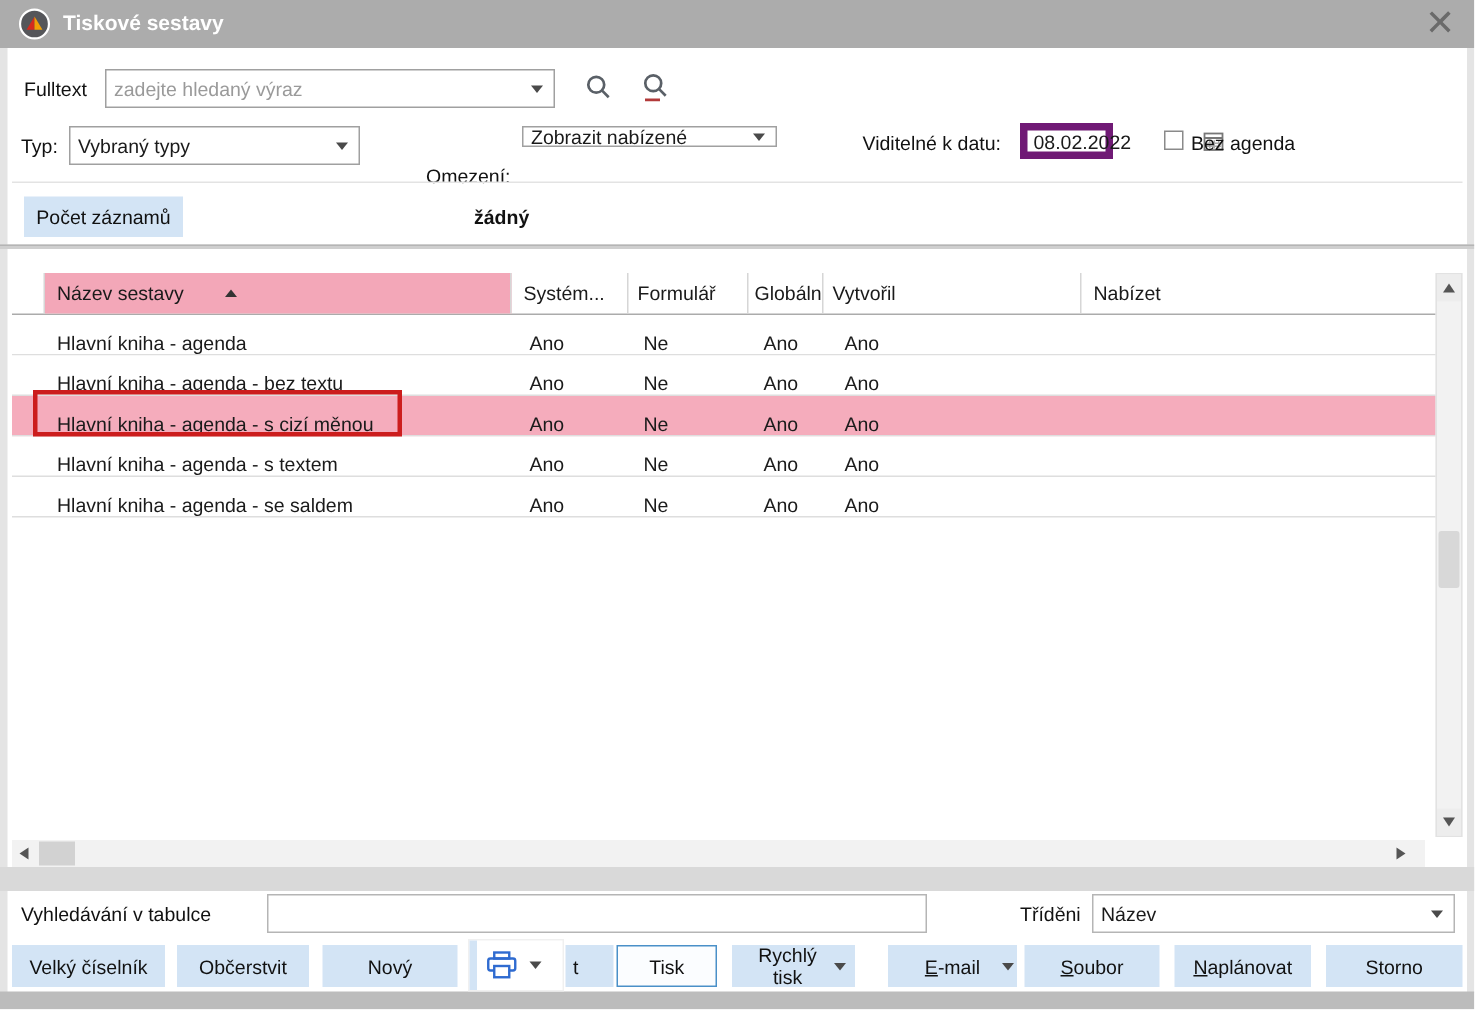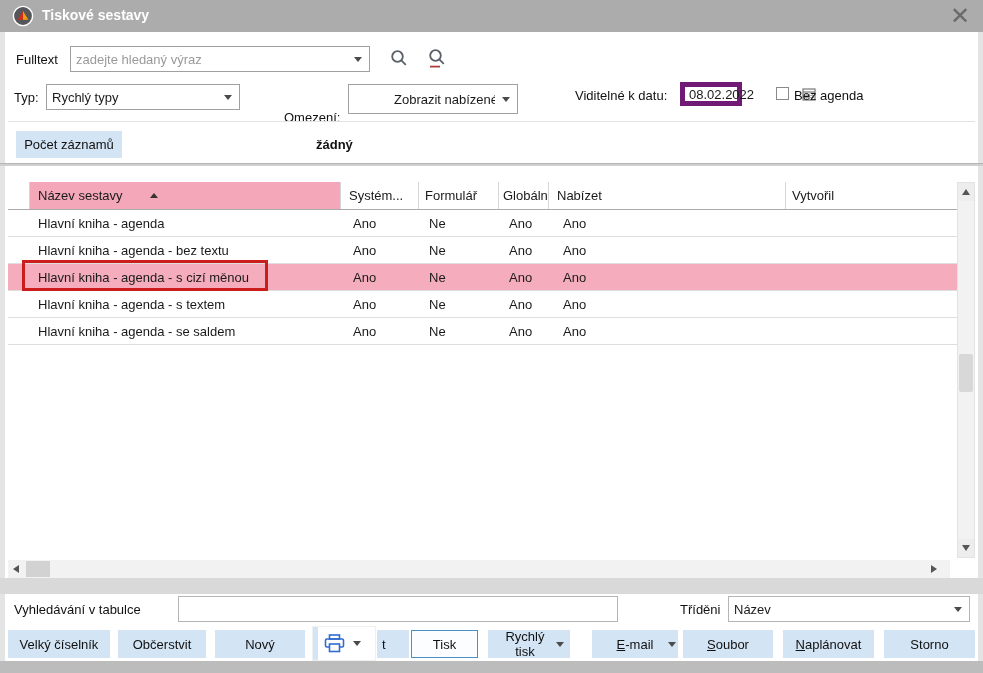--- a/index.html
+++ b/index.html
@@ -31,21 +31,21 @@
   .toolbar-btn{position:absolute;top:131px;height:27px;}
   .bold{font-weight:bold;}
 
   
   .grid{position:absolute;left:8px;top:182px;width:950px;}
   .grid-header{display:flex;height:27px;border-bottom:1px solid #ababab;background:#fff;}
   .grid-header .hc{display:flex;align-items:center;box-sizing:border-box;border-right:1px solid #d6d6d6;white-space:nowrap;overflow:hidden;gap:19px;}
   .grid-header .hc:last-child{border-right:none;}
   .hc.sorted{background:#f3a7b8;}
   .sort-arrow{width:0;height:0;border-left:4px solid transparent;border-right:4px solid transparent;border-bottom:5px solid #333;margin-left:8px;}
-  .grid-row{display:flex;height:26px;border-bottom:1px solid #dedede;background:#fff;align-items:center;}
+  .grid-row{display:flex;height:26px;border-bottom:1px solid #dedede;background:#fff;align-items:flex-end;}
   .grid-row.selected{background:#f5acbc;}
   .grid-row .c{box-sizing:border-box;white-space:nowrap;overflow:hidden;}
   .w0{width:22px;} .w1{width:311px;} .w2{width:78px;} .w3{width:80px;} .w4{width:50px;} .w5{width:237px;} .w6{width:172px;}
   .hp1{padding-left:8px;} .hp2{padding-left:8px;} .hp3{padding-left:6px;} .hp4{padding-left:4px;} .hp5{padding-left:8px;} .hp6{padding-left:6px;}
   .rp1{padding-left:8px;} .rp2{padding-left:12px;} .rp3{padding-left:10px;} .rp4{padding-left:10px;} .rp5{padding-left:14px;} .rp6{padding-left:6px;}
   .red-box{position:absolute;left:22px;top:260px;width:246px;height:31px;border:3px solid #cc1d1d;box-sizing:border-box;pointer-events:none;z-index:5;}
 
   
   .vscroll{position:absolute;left:957px;top:182px;width:18px;height:376px;background:#f2f2f2;border:1px solid #e2e2e2;box-sizing:border-box;}
   .vscroll .sbtn{position:absolute;left:0;width:16px;height:18px;display:flex;align-items:center;justify-content:center;background:#ededed;}
@@ -106,25 +106,25 @@
   <span class="icon-btn" style="left:425px;top:46px;">
     <svg width="20" height="20" viewBox="0 0 20 20">
         <circle cx="8.5" cy="7.5" r="5.3" fill="none" stroke="#5a6067" stroke-width="1.8"></circle>
         <line x1="12.6" y1="11.6" x2="16.8" y2="15.8" stroke="#5a6067" stroke-width="1.8"></line>
         <line x1="3" y1="18.6" x2="13" y2="18.6" stroke="#b23a3a" stroke-width="1.8"></line>
       </svg>
   </span>
 
   <span class="lbl" style="left:14px;top:90px;">Typ:</span>
   <div class="combo" style="left:46px;top:84px;width:194px;height:26px;">
-    <span class="val">Rychlý typy</span>
+    <span class="val">Vybraný typy</span>
     <span class="arr-dn"></span>
   </div>
   <span class="lbl" style="left:284px;top:90px;margin-top:20px;">Omezení:</span>
-  <div class="combo" style="left:348px;top:84px;width:170px;height:30px;padding-left:40px;">
+  <div class="combo" style="left:348px;top:84px;width:170px;height:14px;">
     <span class="val">Zobrazit nabízené</span>
     <span class="arr-dn"></span>
   </div>
   <span class="lbl" style="left:575px;top:88px;">Viditelné k datu:</span>
   <div class="date-field">
     <span class="dval">08.02.2022</span>
     <span style="margin-right:2px;display:flex;">
       <svg width="14" height="14" viewBox="0 0 14 14">
           <rect x="1" y="2" width="12" height="11" fill="none" stroke="#777" stroke-width="1.2"></rect>
           <line x1="1" y1="5" x2="13" y2="5" stroke="#777" stroke-width="1.2"></line>
@@ -157,25 +157,25 @@
       </div>
       <div class="hc w2 hp2">
           <span>Systém...</span>
         </div>
       <div class="hc w3 hp3">
           <span>Formulář</span>
         </div>
       <div class="hc w4 hp4">
           <span>Globálni</span>
         </div>
+      <div class="hc w6 hp6">
+          <span>Vytvořil</span>
+        </div>
       <div class="hc w5 hp5">
           <span>Nabízet</span>
-        </div>
-      <div class="hc w6 hp6">
-          <span>Vytvořil</span>
         </div>
     </div>
 
     <div class="grid-row">
       <div class="c w0"></div>
       <div class="c w1 rp1">Hlavní kniha - agenda</div>
       <div class="c w2 rp2">Ano</div>
       <div class="c w3 rp3">Ne</div>
       <div class="c w4 rp4">Ano</div>
       <div class="c w5 rp5">Ano</div>

